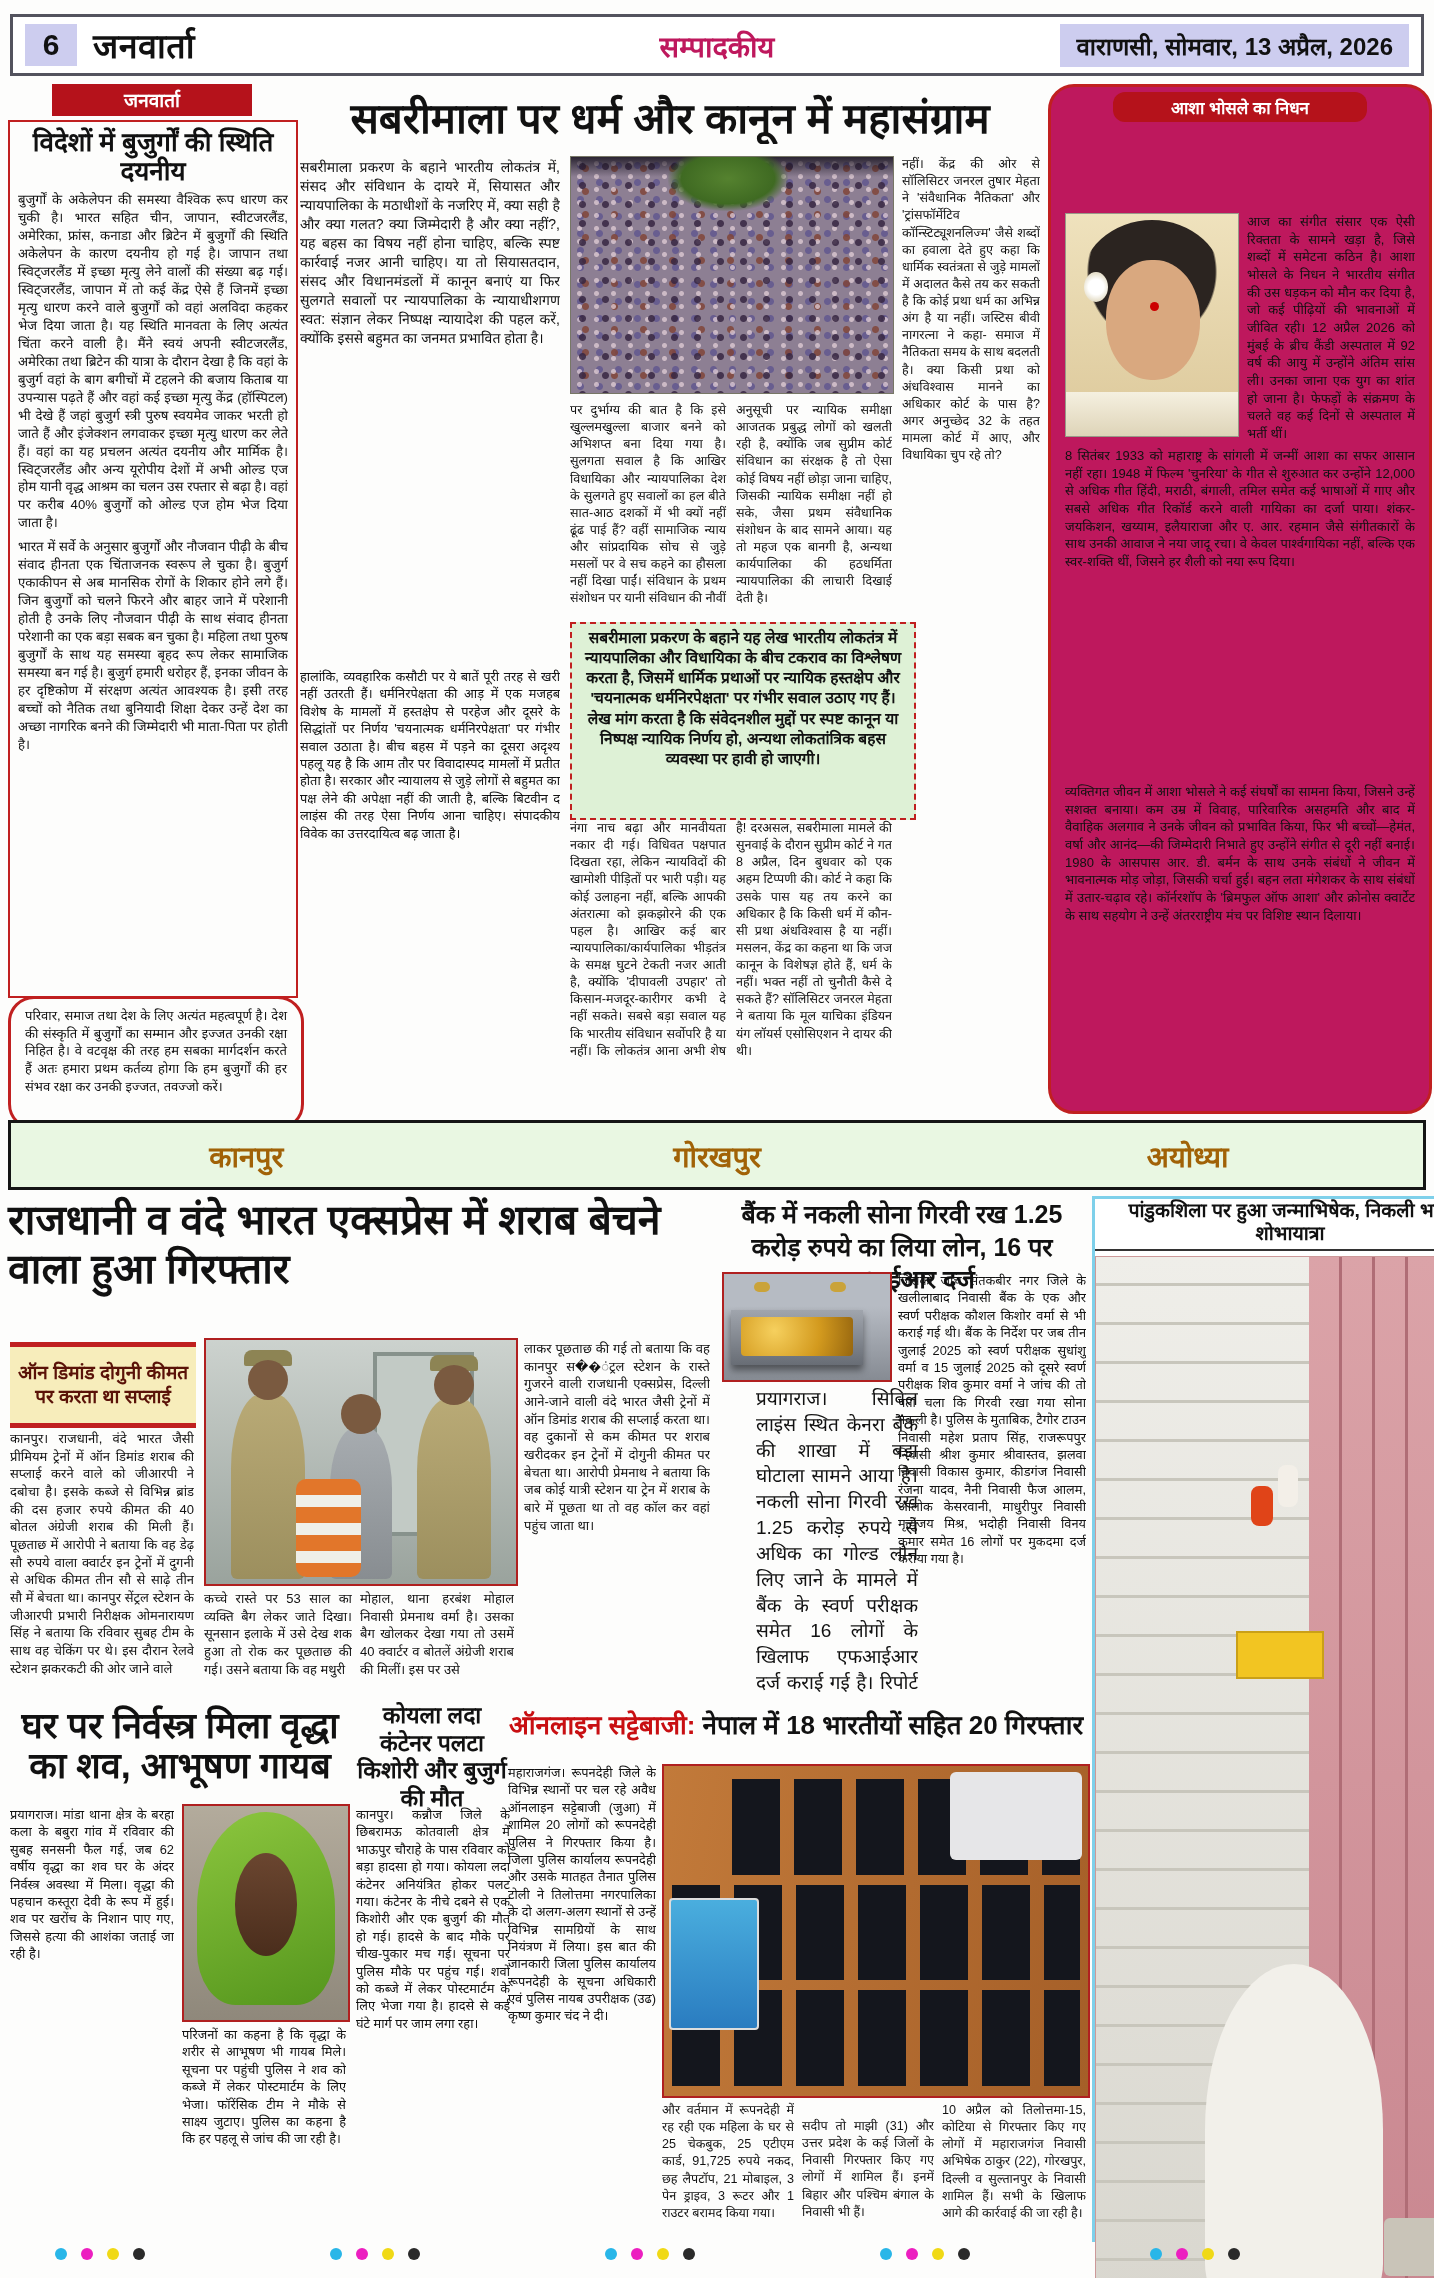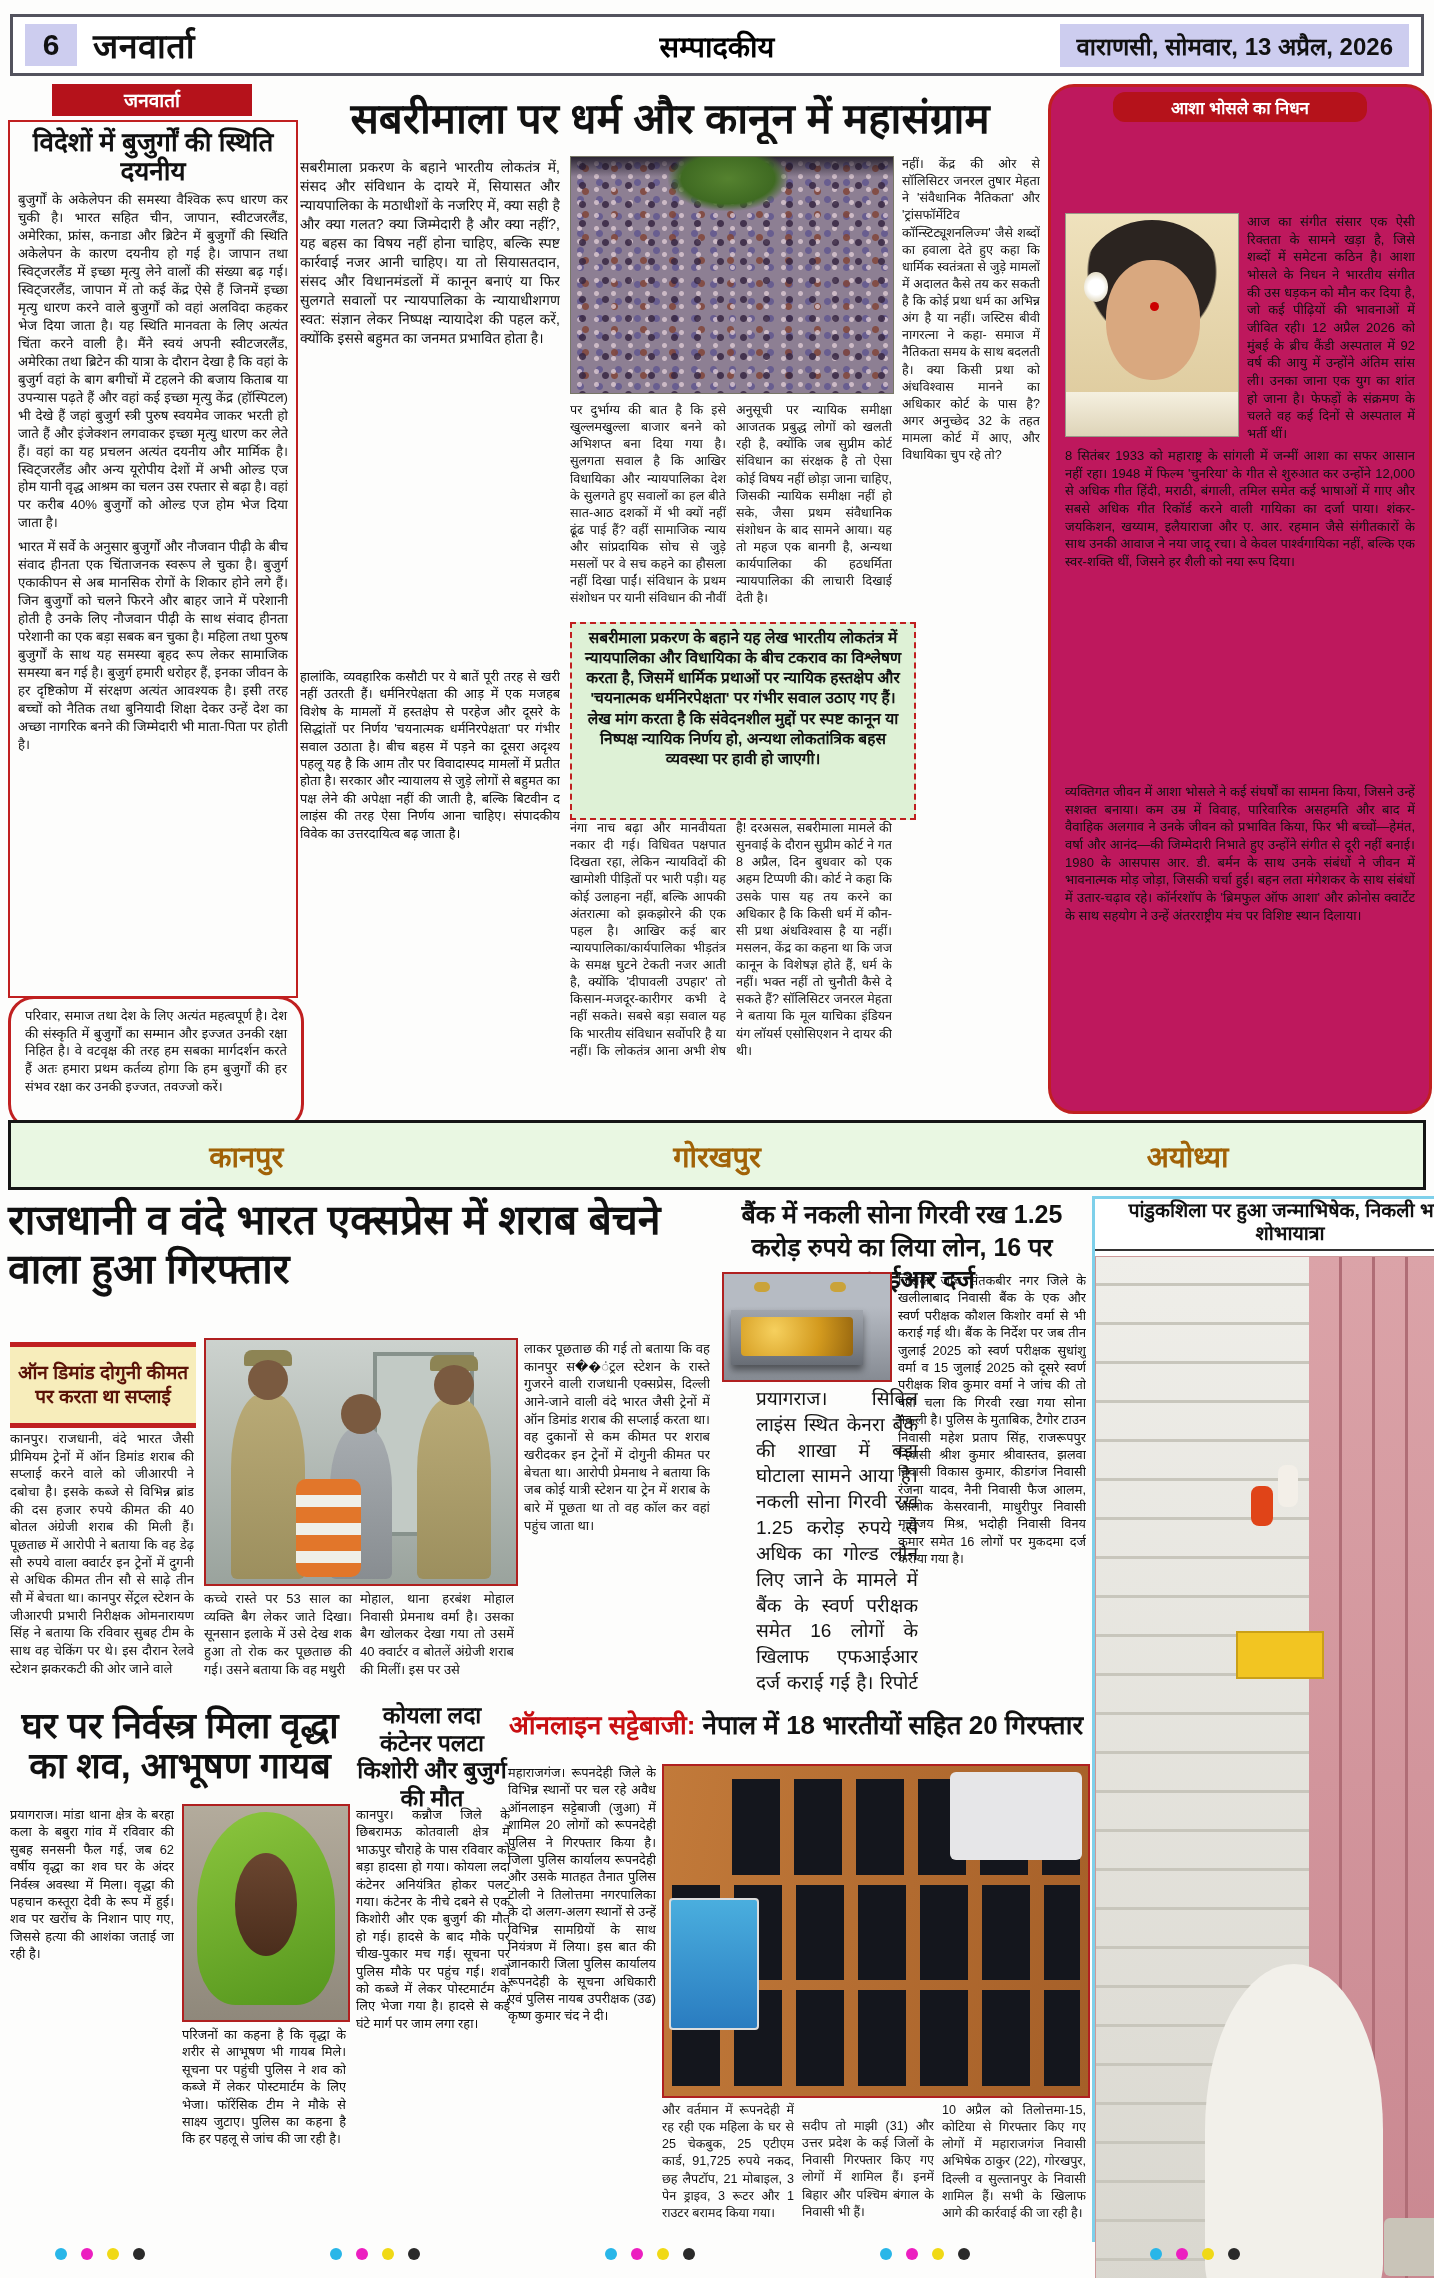--- a/index.html
+++ b/index.html
@@ -6,21 +6,21 @@
   body{width:1434px;height:2278px;position:relative;background:#fdfdfc;
        font-family:"Liberation Sans","DejaVu Sans",sans-serif;color:#111;overflow:hidden;}
   .abs{position:absolute;}
   .just{text-align:justify;text-justify:inter-word;overflow:hidden;line-height:1.36;}
   
   .masthead{left:10px;top:14px;width:1408px;height:56px;border:3px solid #53535e;background:#fff;
             display:flex;align-items:center;}
   .pagenum{margin-left:12px;width:52px;height:42px;background:#cdcdef;font-size:30px;font-weight:900;
            display:flex;align-items:center;justify-content:center;}
   .mast-title{margin-left:16px;font-size:34px;font-weight:900;letter-spacing:.5px;}
-  .mast-section{position:absolute;left:0;right:0;text-align:center;color:#000000;font-size:29px;font-weight:900;}
+  .mast-section{position:absolute;left:0;right:0;text-align:center;color:#be185d;font-size:29px;font-weight:900;}
   .datebox{margin-left:auto;margin-right:12px;background:#cdcdef;padding:5px 16px;font-size:24px;font-weight:800;}
   
   .l-kicker{left:52px;top:84px;width:200px;height:32px;background:#b5121b;color:#fff;font-size:19px;
             font-weight:800;display:flex;align-items:center;justify-content:center;}
   .l-box{left:8px;top:120px;width:270px;height:862px;border:2px solid #c02020;padding:6px 8px;overflow:hidden;}
   .l-head{font-size:26px;font-weight:900;line-height:1.12;text-align:center;margin-bottom:5px;}
   .l-body{font-size:13.2px;}
   .l-end{left:8px;top:996px;width:262px;height:112px;border:3px solid #c02020;border-radius:26px;
          padding:8px 14px;font-size:13px;overflow:hidden;}
   

